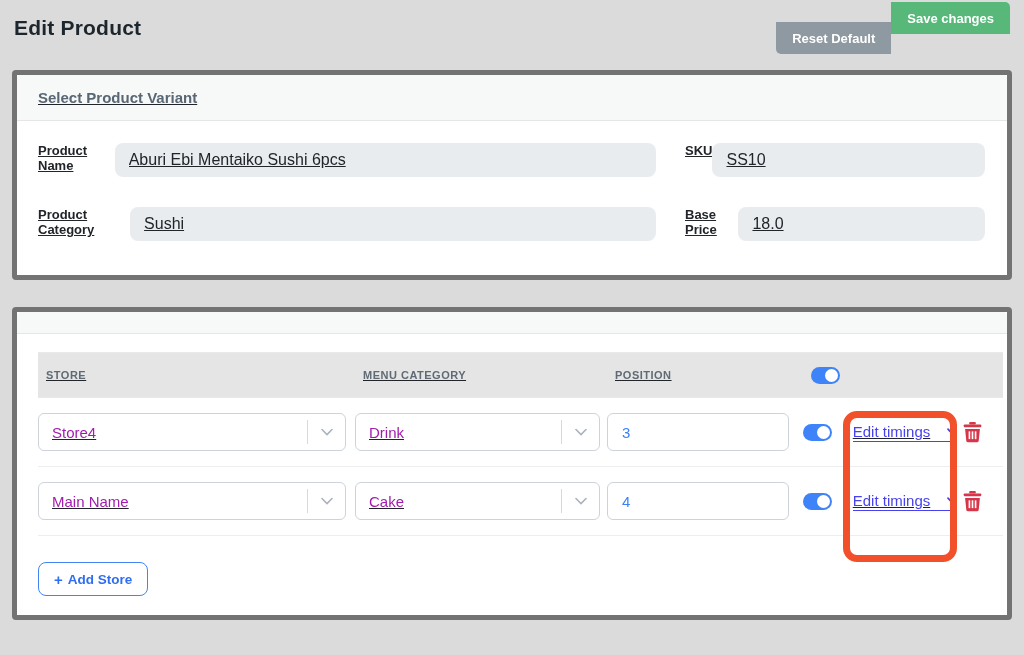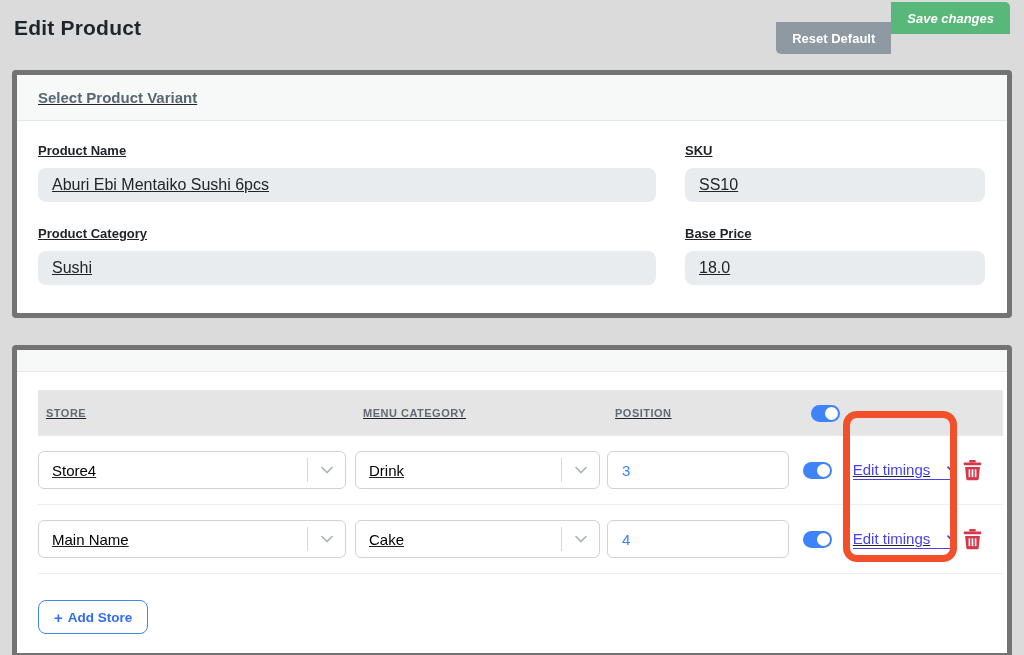--- a/index.html
+++ b/index.html
@@ -11,32 +11,32 @@
     overflow:hidden;
   }
   .page { position:relative; width:1024px; height:655px; }
 
   
   .topbar { height:56px; display:flex; align-items:center; justify-content:space-between; padding:0 14px; }
   .page-title { font-size:21px; font-weight:700; color:#1d262d; letter-spacing:.2px; }
   .btn-group { display:flex; border-radius:5px; overflow:hidden; }
   .btn { border:none; height:32px; padding:0 16px; font-family:inherit; font-size:13px; font-weight:700; color:#fff; cursor:pointer; }
   .btn-reset { background:#8f99a1;margin-top:20px; }
-  .btn-save  { background:#57b879;font-style:italic; }
+  .btn-save  { background:#57b879; }
 
   
   .card { background:#fff; margin:0 12px; border:5px solid #737373; border-radius:4px;text-decoration:underline; }
   .card-header { background:#f7f8f8; border-bottom:1px solid #e4e6e8; padding:14px 21px; font-size:15px; font-weight:700; color:#596673; border-radius:4px 4px 0 0; }
   .card-header.empty { height:22px; padding:0; }
 
   .card-variant { margin-top:14px; }
   .variant-body { padding:22px 22px 28px 21px; }
   .field-row { display:flex; gap:29px; }
   .field-row.first { margin-bottom:24px; }
-  .field { display:flex; flex-direction:column; }
+  .field { display:flex; flex-direction:row; }
   .field-wide { flex:1; }
   .field-narrow { width:300px; }
   .field label { font-size:13px; font-weight:700; color:#212529; margin-bottom:10px; }
   .field input {
     height:34px; background:#e9ecef; border:none; border-radius:8px;
     padding:0 14px; font-family:inherit; font-size:16px; color:#212529; width:100%;
   }
 
   
   .card-stores { margin-top:27px; }
@@ -49,21 +49,21 @@
   }
   .t-head {
     height:46px; background:#e5e5e5;
     border-top:1px solid #e7e9ea; border-bottom:1px solid #e7e9ea;
   }
   .t-head .col { font-size:11px; font-weight:700; color:#5f6a75; letter-spacing:.5px; padding-left:8px; }
   .t-row { padding:15px 0; border-bottom:1px solid #eceeef; }
 
   .select {
     height:38px; background:#fff; border:1px solid #cdd3d9; border-radius:6px;
-    display:flex; align-items:center; padding-left:13px; font-size:15px; color:#000000; cursor:pointer;
+    display:flex; align-items:center; padding-left:13px; font-size:15px; color:#a21caf; cursor:pointer;
   }
   .sel-store { width:308px; }
   .sel-menu  { width:245px; }
   .sel-divider { width:1px; height:24px; background:#d6dade; margin-left:auto; }
   .sel-caret { width:37px; display:flex; justify-content:center; align-items:center; }
 
   .pos-input {
     width:182px; height:38px; border:1px solid #cdd3d9; border-radius:6px;
     padding:0 14px; font-family:inherit; font-size:15px; color:#3b82f6; background:#fff;
   }

